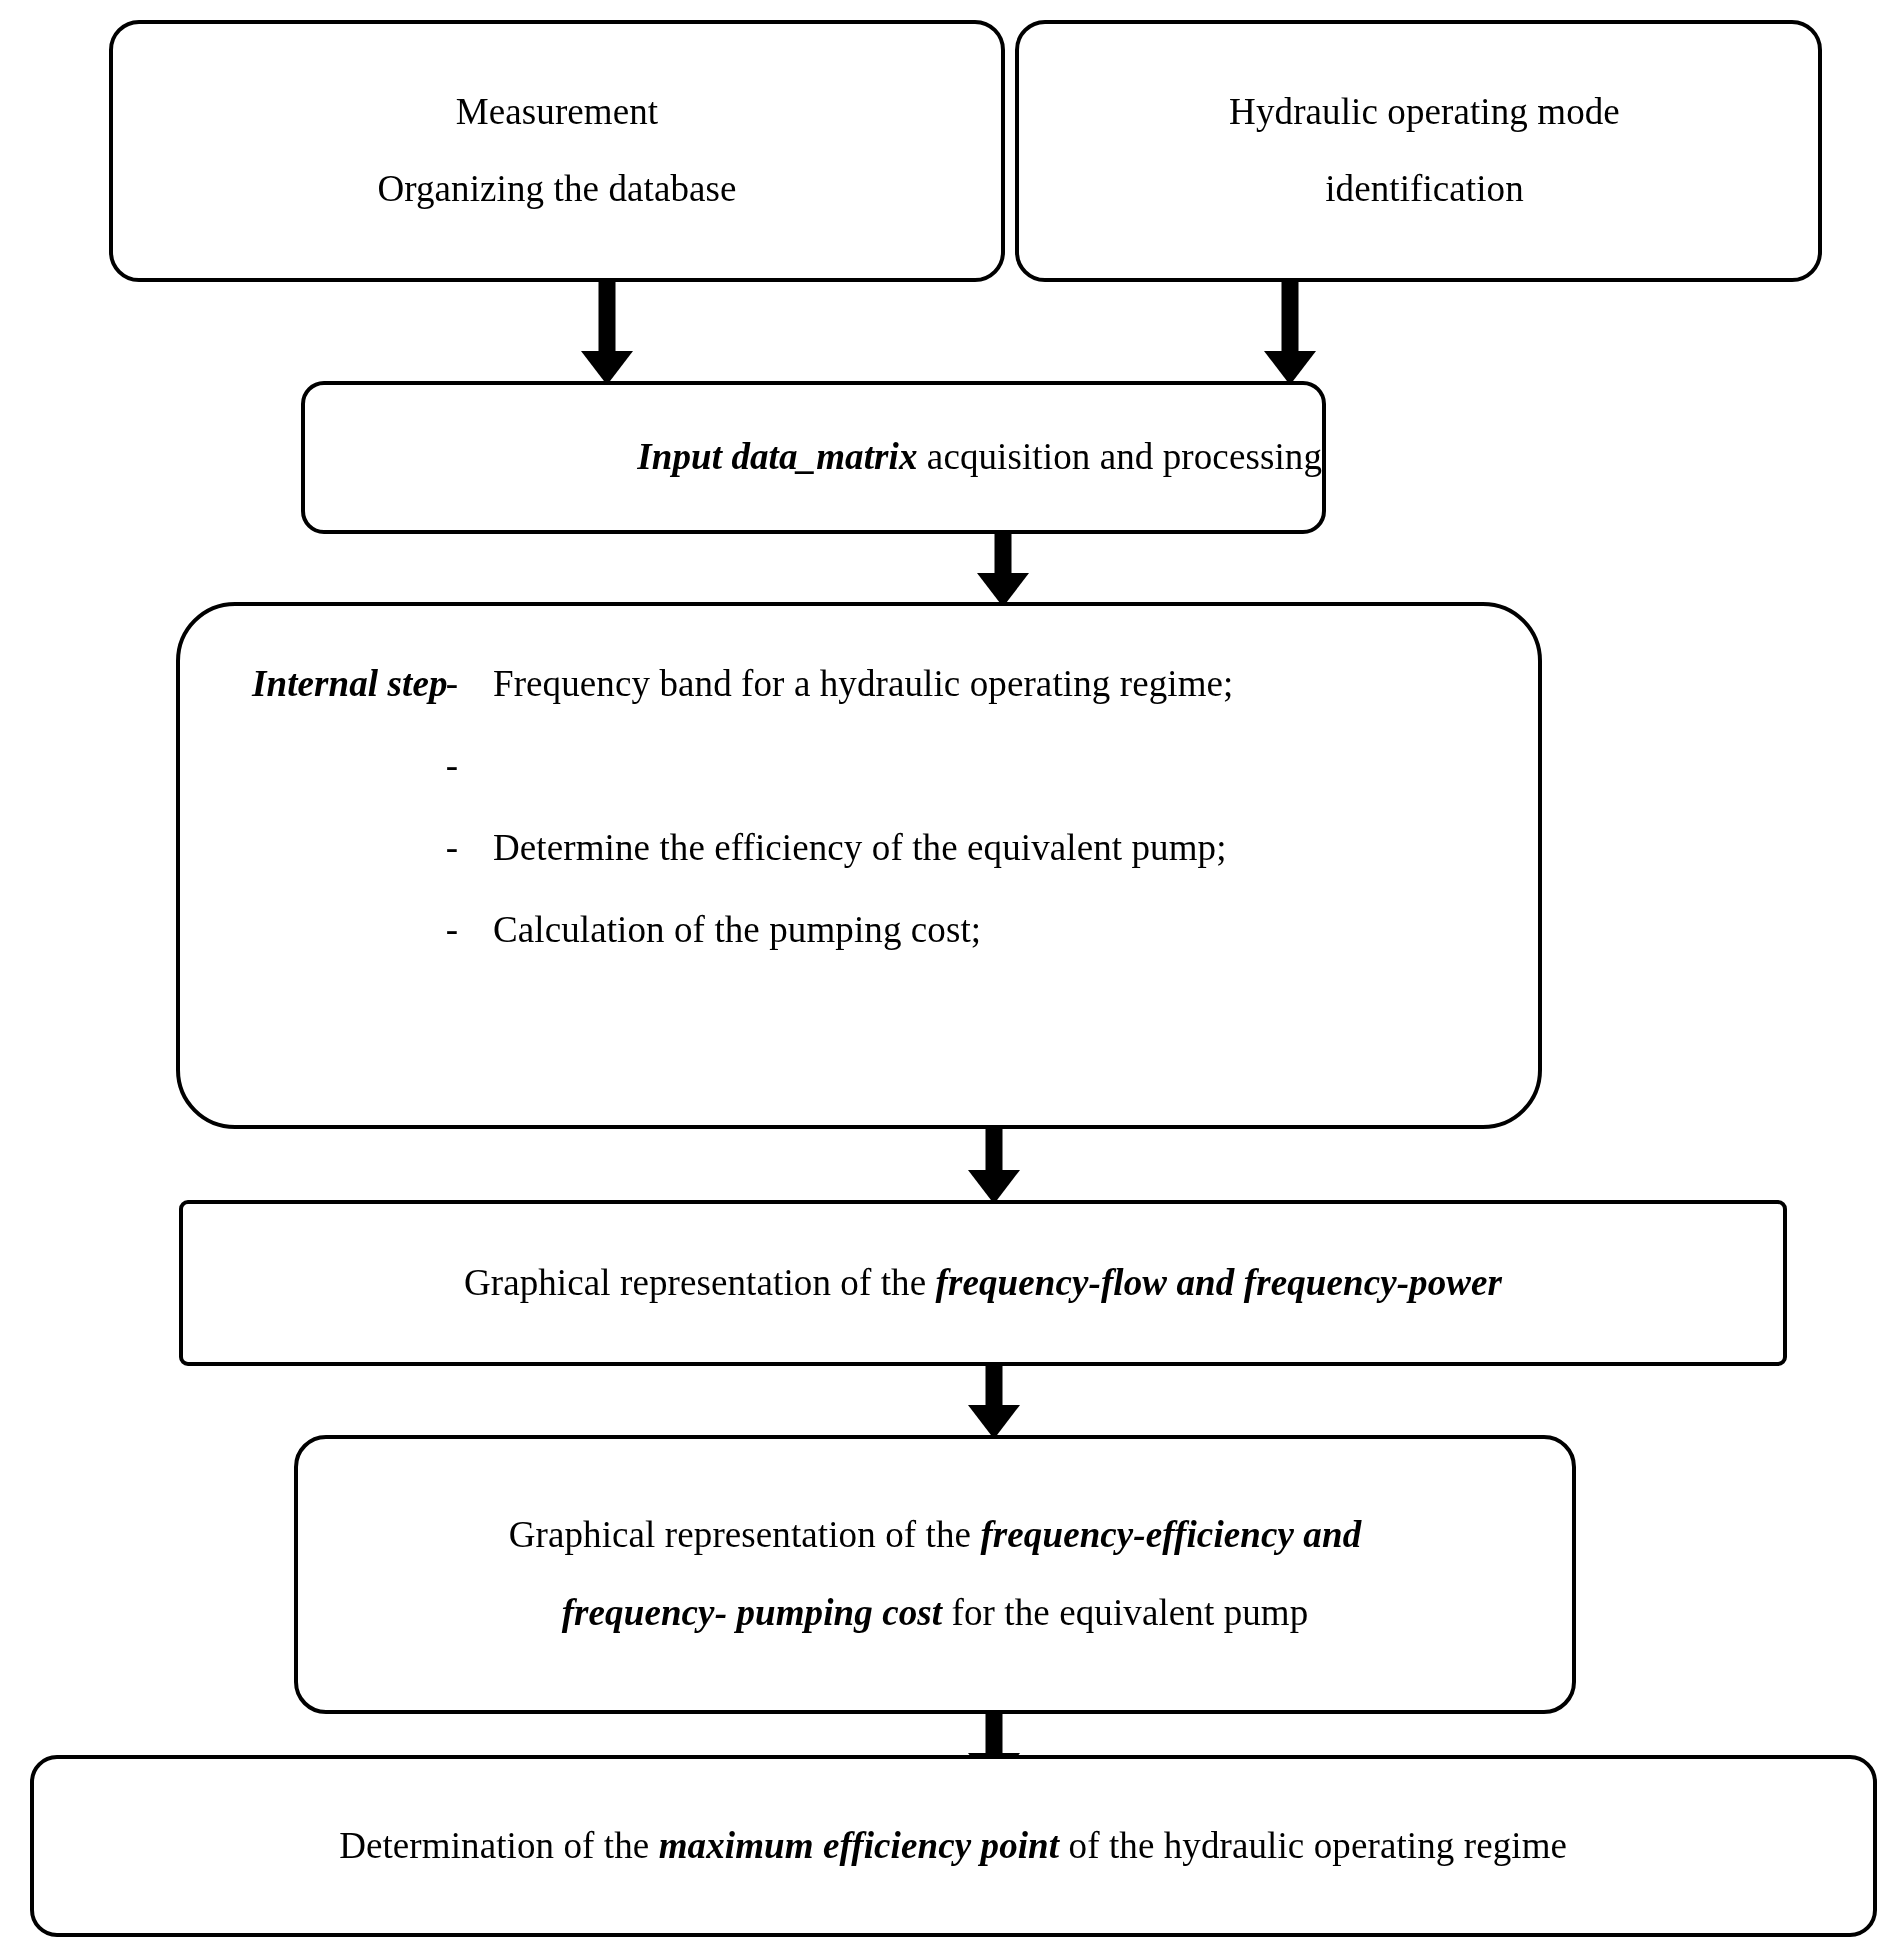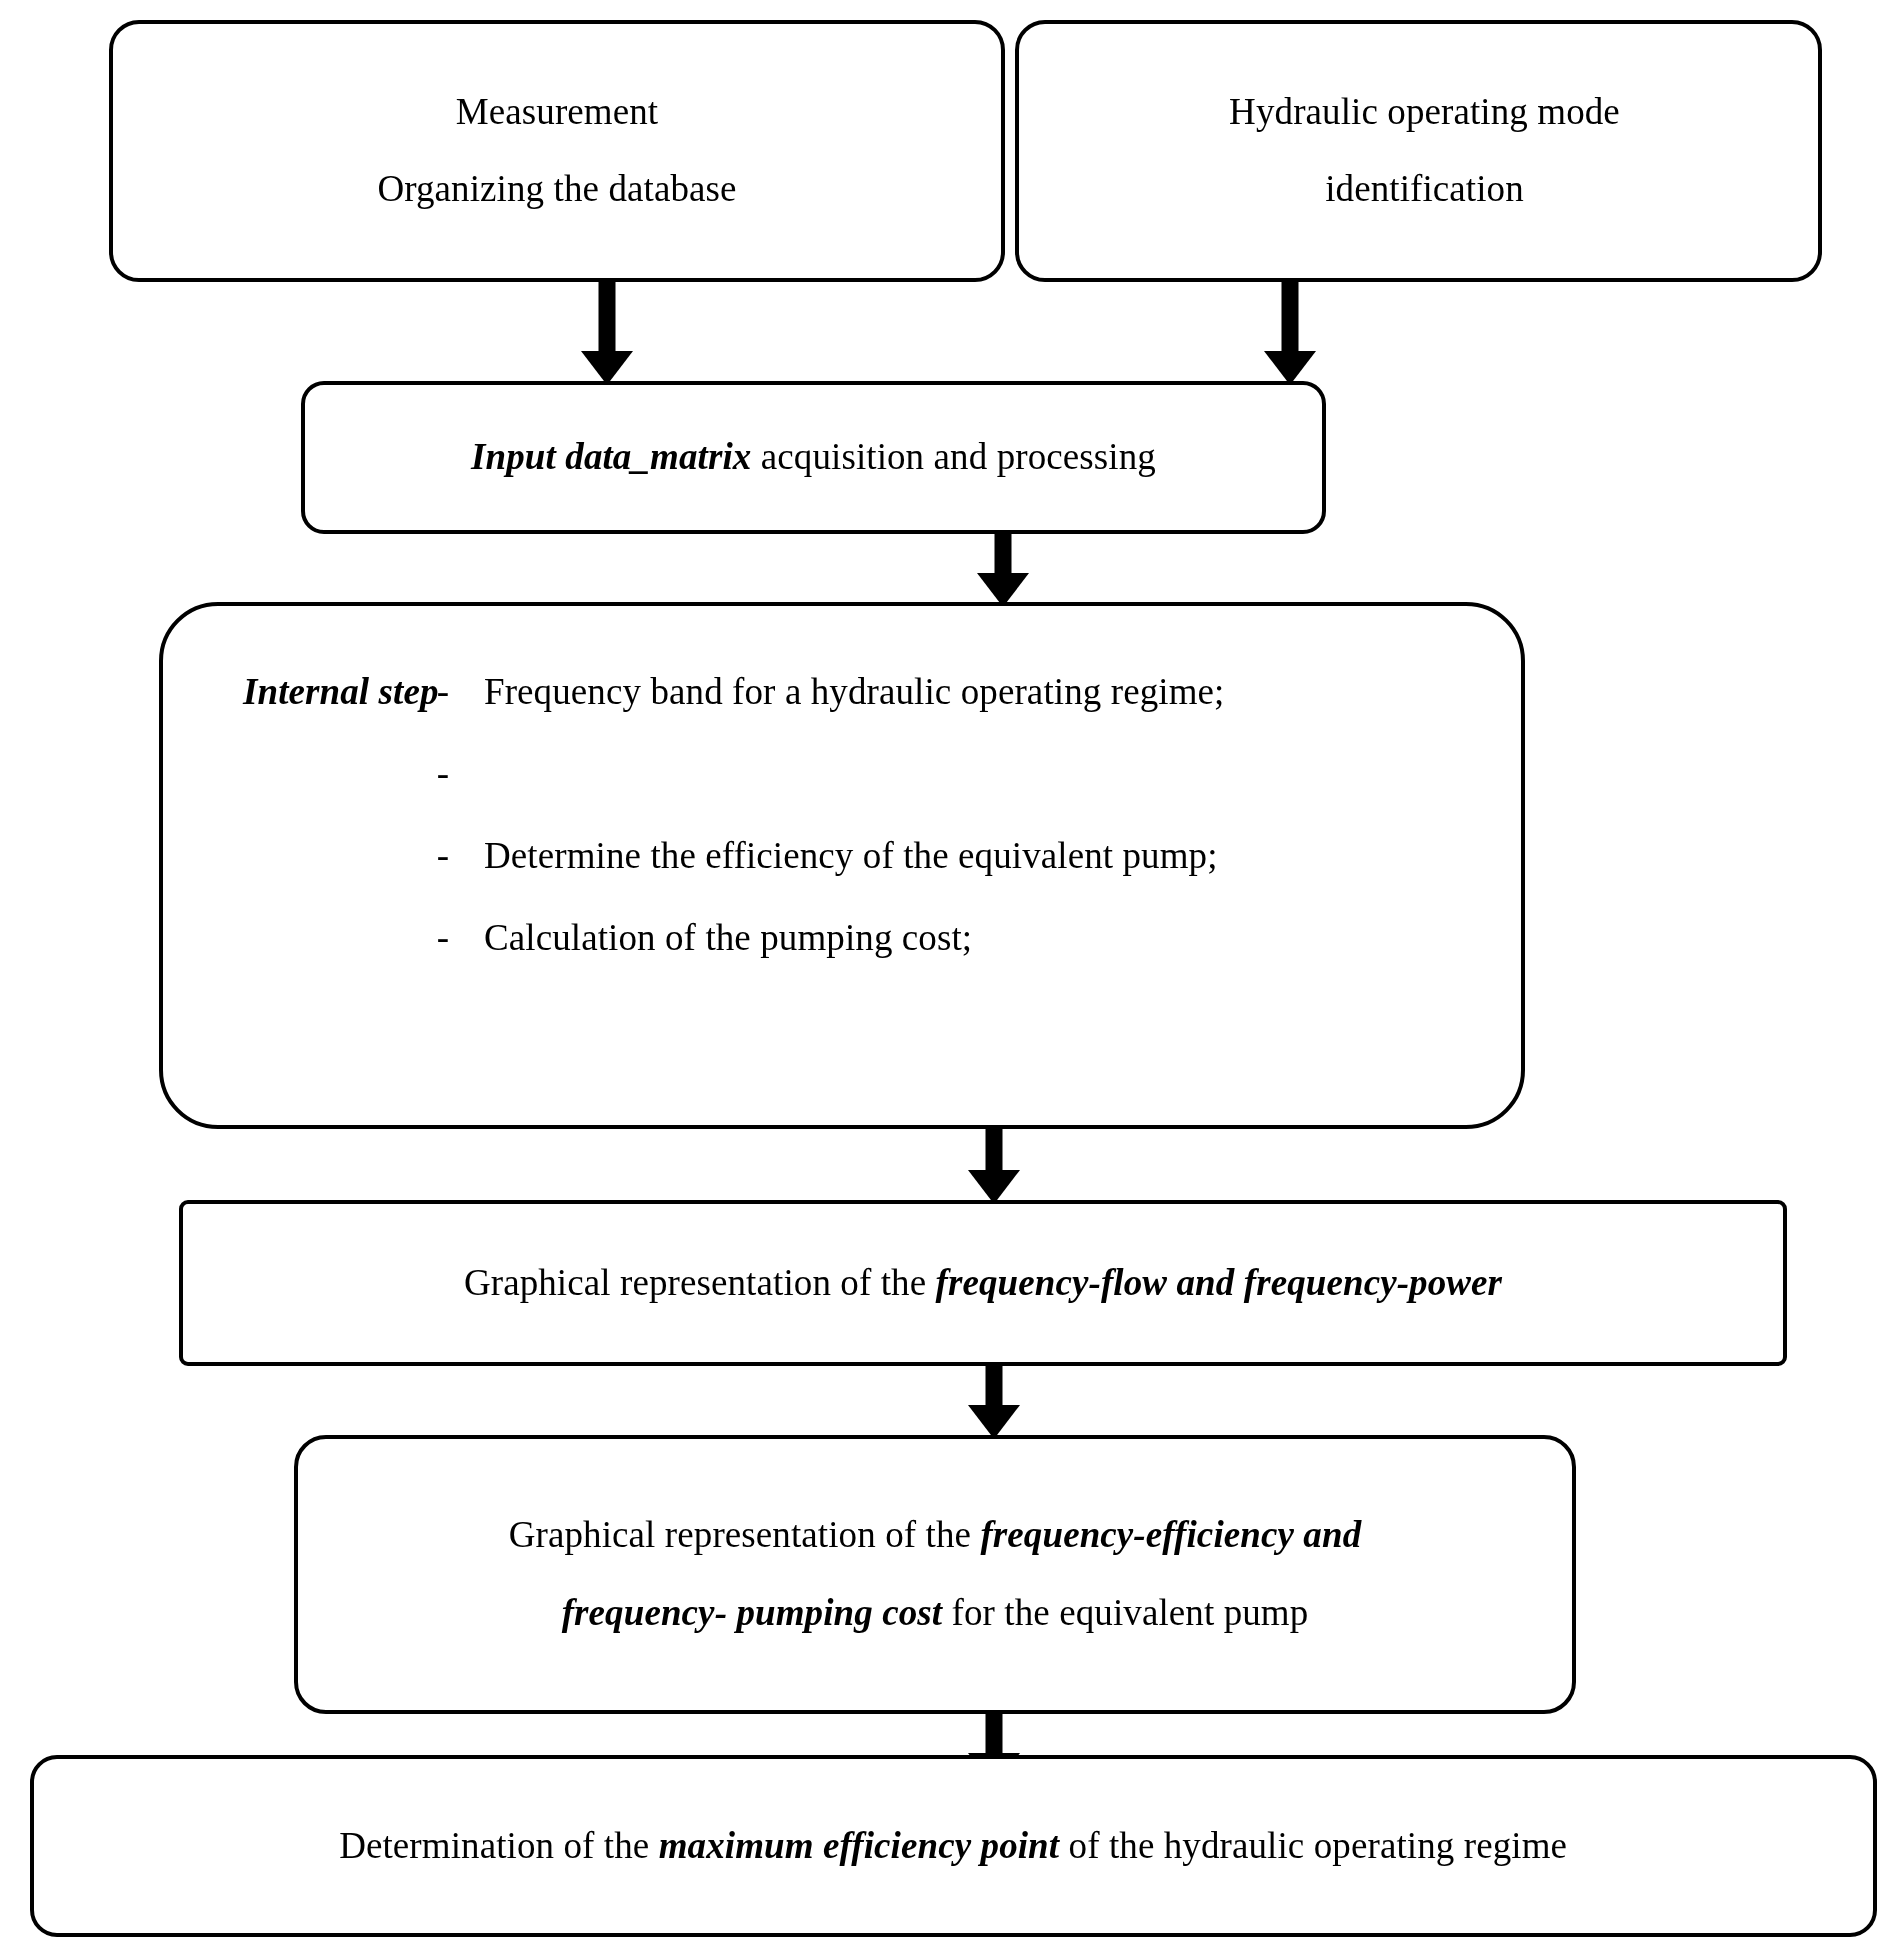--- a/index.html
+++ b/index.html
@@ -50,28 +50,29 @@
   #node-measurement .line + .line { margin-top: 38px; }
 
   #node-hydraulic {
     left: 1015px; top: 19.7px; width: 807px; height: 262px; padding-left: 12px;
   }
   #node-hydraulic .line + .line { margin-top: 38px; }
 
   #node-input {
     left: 301px; top: 381px; width: 1025px; height: 153px;
     border-radius: 23px;
+    text-align: right;
   }
 
   #node-internal {
-    left: 159px; top: 602px; width: 1366px; height: 527px;
+    left: 176px; top: 602px; width: 1366px; height: 527px;
     border-radius: 59px;
     justify-content: flex-start;
     align-items: flex-start;
-    padding: 8px;
+    padding: 0;
   }
   .step-list {
     width: 100%;
     padding: 59px 0 0 0;
     box-sizing: border-box;
   }
   .step-row {
     display: flex;
     align-items: baseline;
     white-space: nowrap;

